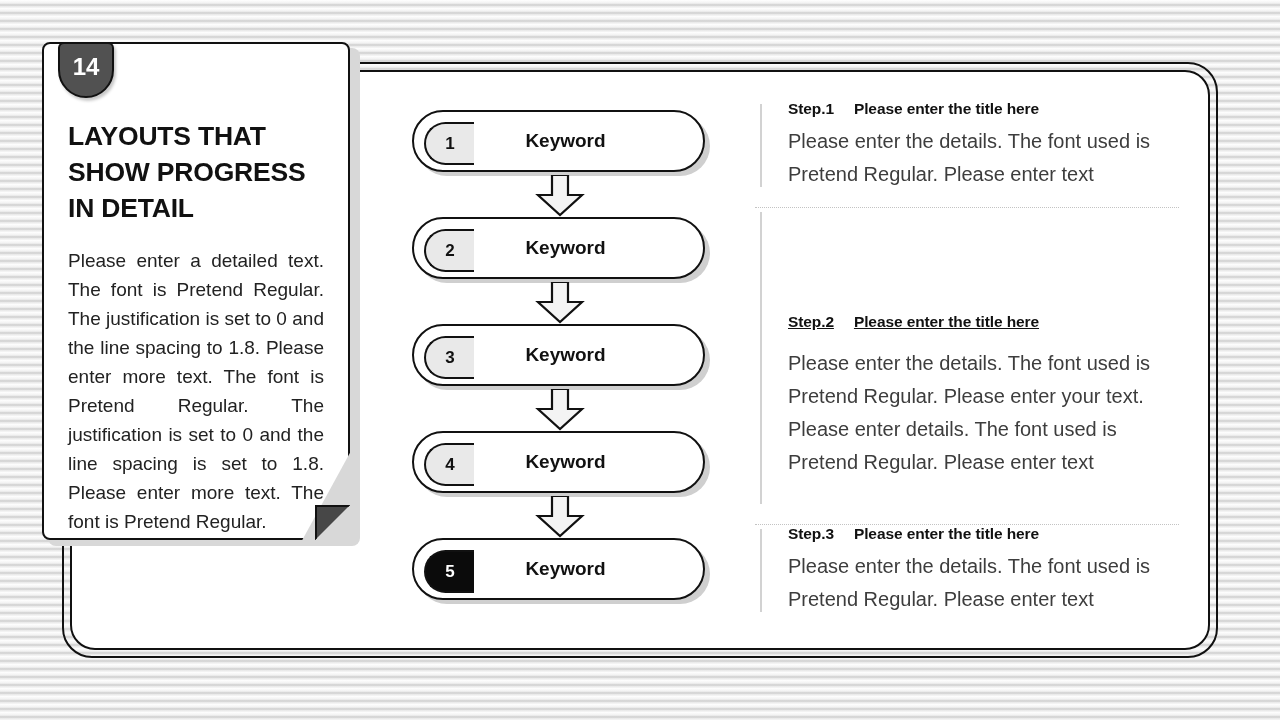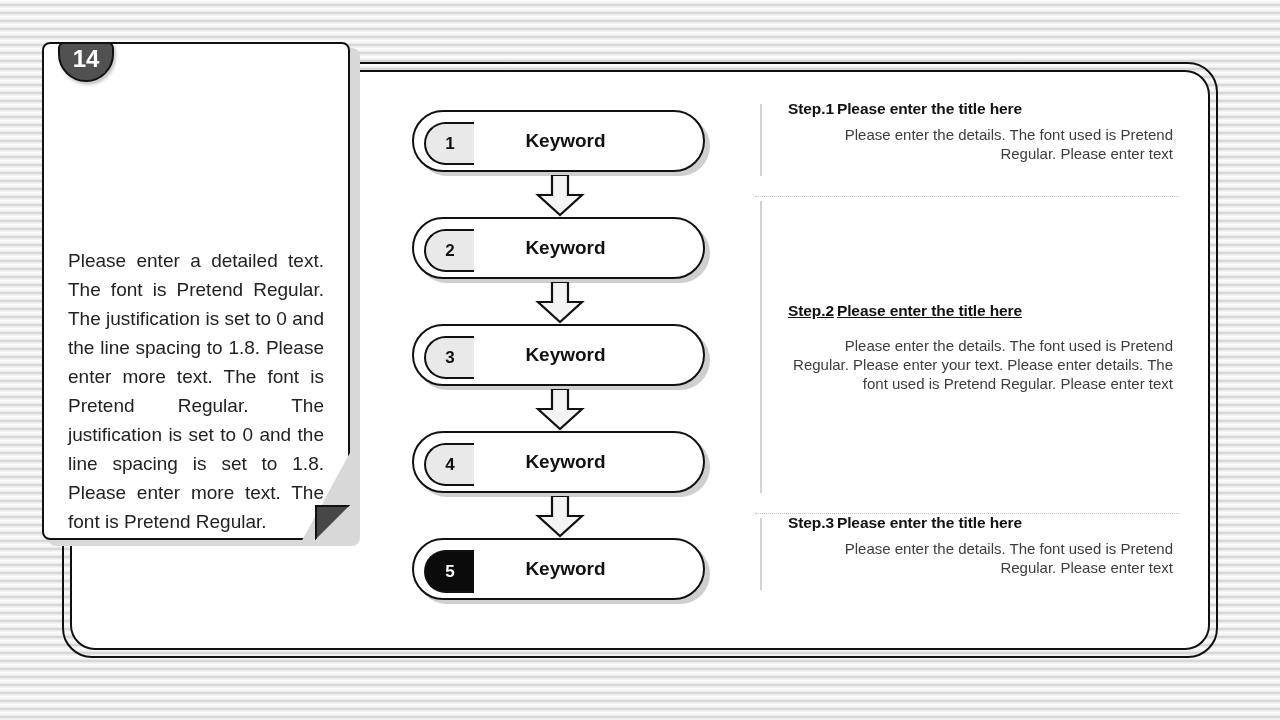--- a/index.html
+++ b/index.html
@@ -76,21 +76,21 @@
     width:37px;height:37px;
     border-top:2.5px solid #111;
     border-left:2.5px solid #111;
     clip-path:polygon(0 0,100% 0,0 100%);
   }
 
   
   #page-badge {
     position:absolute;
     left:58px; top:42px;
-    width:56px; height:40px;
+    width:56px; height:56px;
     background:#515151;
     border:2px solid #111;
     border-top-left-radius:6px;
     border-top-right-radius:6px;
     border-bottom-left-radius:28px;
     border-bottom-right-radius:28px;
     color:#fff;
     font-size:24px; font-weight:bold;
     display:flex; align-items:center; justify-content:center;
     padding-bottom:6px;
@@ -185,35 +185,34 @@
   }
   .detail-rule{
     position:absolute;
     left:5px; top:4px; bottom:4px;
     width:2px;
     background:#d2d2d2;
   }
   .detail-head{
     display:flex;
     align-items:baseline;
-    gap:3px;
+    gap:20px;
     font-size:15.5px;
     font-weight:bold;
     color:#111;
     letter-spacing:-0.1px;
   }
   .detail-step{ white-space:nowrap; }
   .detail-title{ white-space:nowrap; }
   .detail-text{
     margin-top:7px;
-    font-size:15px;
-    line-height:19px;
+    font-size:20px;
+    line-height:33px;
     color:#3d3d3d;
     width:385px;
-    text-align:right;
   }
   .detail-divider{
     height:0;
     border-top:1.4px dotted #c3c3c3;
     margin:16px 0 0 0;
     width:424px;
   }
 </style>
 </head>
 <body>
@@ -223,20 +222,21 @@
   <div id="main-panel">
     <div id="main-panel-inner"></div>
   </div>
 
   <div id="left-card-shadow"></div>
   <div id="left-card"></div>
   <div id="corner-fold"></div>
 
   <div id="page-badge">14</div>
 
+  <h1 id="card-title">LAYOUTS THAT SHOW PROGRESS IN DETAIL</h1>
 
   <p id="card-body">Please enter a detailed text. The font is Pretend Regular. The justification is set to 0 and the line spacing to 1.8. Please enter more text. The font is Pretend Regular. The justification is set to 0 and the line spacing is set to 1.8. Please enter more text. The font is Pretend Regular.</p>
 
   <div id="flow">
       <div class="flow-item">
         <div class="step-card-wrap">
           <div class="step-card-shadow"></div>
           <div class="step-card">
             <div class="step-badge">1</div>
             <div class="step-label">Keyword</div>

